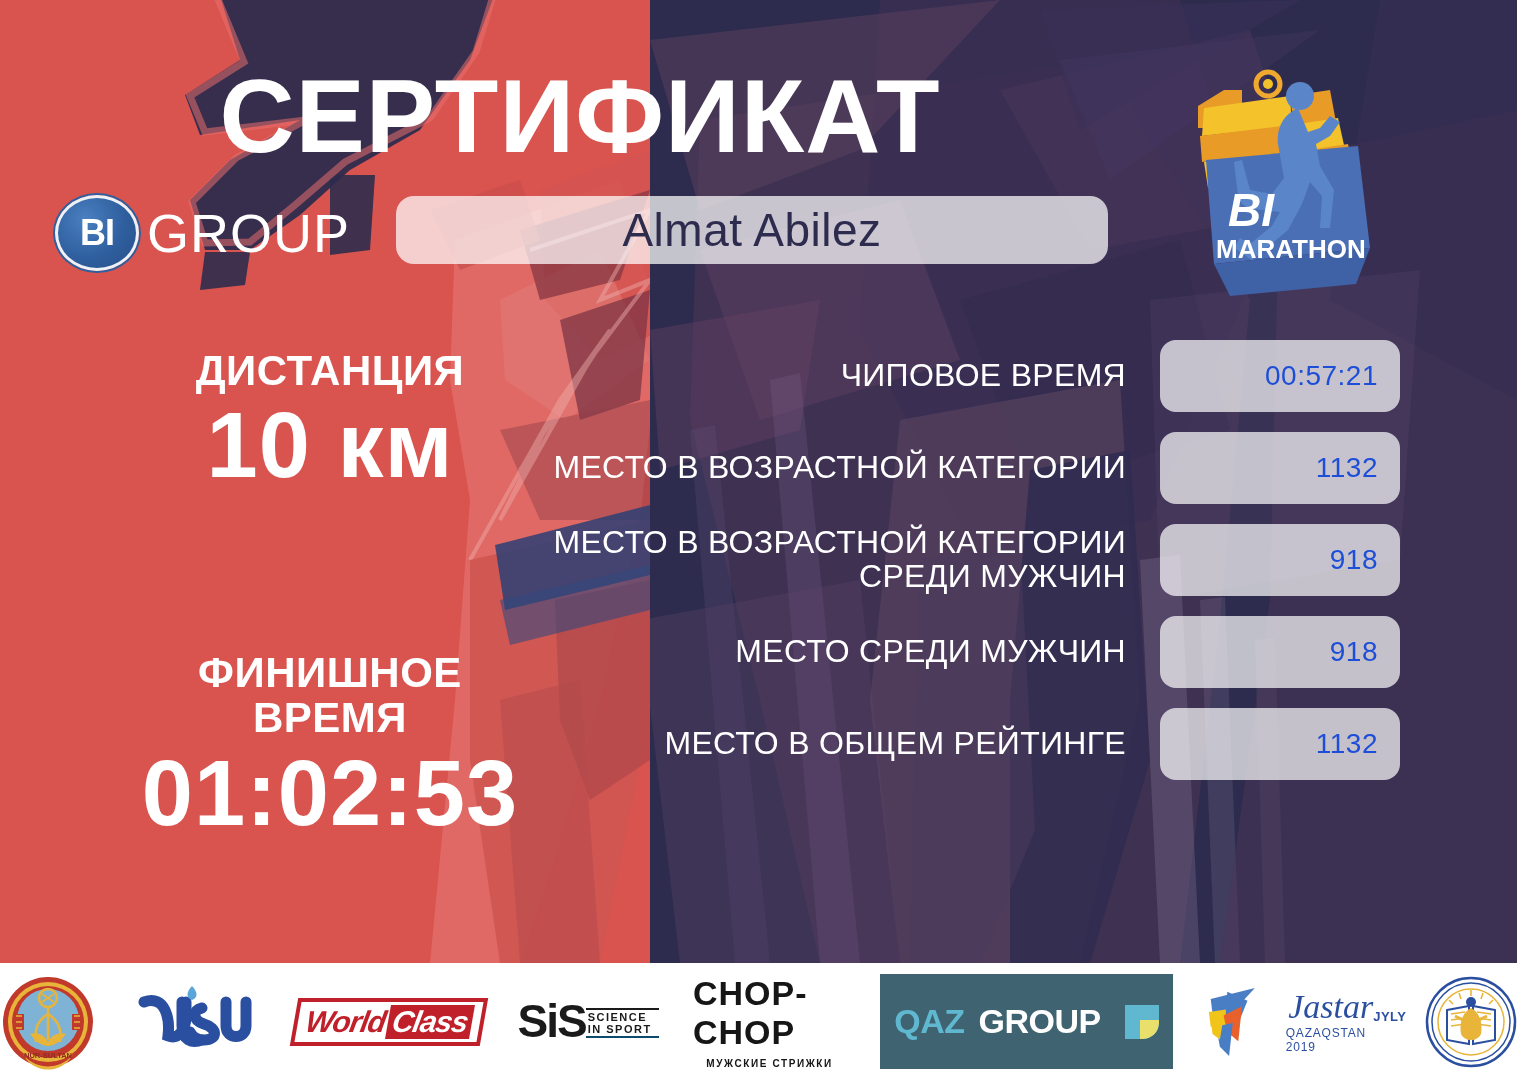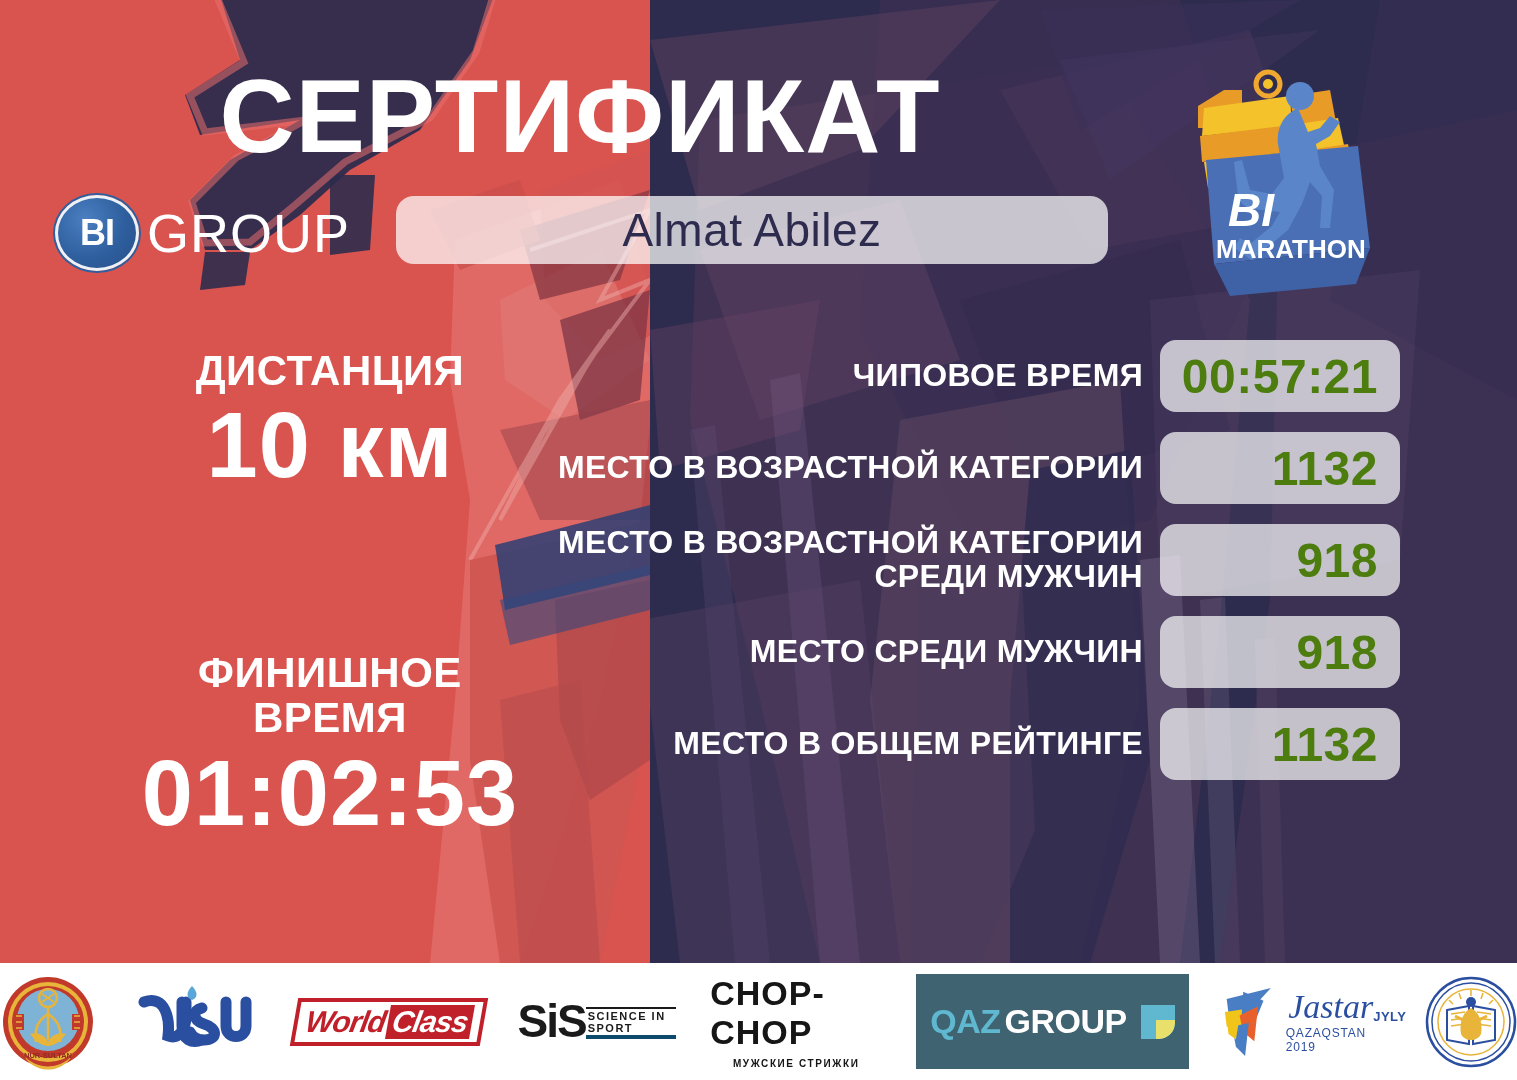--- a/index.html
+++ b/index.html
@@ -43,59 +43,59 @@
   .bimar{position:absolute;left:1180px;top:62px;width:210px;height:240px;}
   .l-label{font-size:42px;font-weight:bold;line-height:1.08;letter-spacing:.5px;}
   .l-value{font-size:92px;font-weight:bold;line-height:1.05;margin-top:4px;letter-spacing:1px;}
   .block-distance{position:absolute;left:40px;top:348px;width:580px;text-align:center;color:#fff;}
   .block-finish{position:absolute;left:40px;top:650px;width:580px;text-align:center;color:#fff;}
 
   
   .rows{position:absolute;left:520px;top:340px;width:880px;}
   .row{display:flex;align-items:center;justify-content:flex-end;margin-bottom:20px;height:72px;}
   .r-label{
-    color:#ffffff;font-size:32px;font-weight:bold;line-height:1.06;
-    text-align:right;letter-spacing:.3px;padding-right:17px;flex:1;
+    color:#ffffff;font-size:32px;font-weight:normal;line-height:1.06;
+    text-align:right;letter-spacing:.3px;padding-right:34px;flex:1;
   }
   .r-pill{
     width:240px;height:72px;background:rgba(255,255,255,.70);border-radius:16px;
     display:flex;align-items:center;justify-content:flex-end;
     padding-right:22px;box-sizing:border-box;flex:none;
   }
-  .r-value{color:#4d7c0f;font-size:48px;font-weight:700;letter-spacing:.5px;}
+  .r-value{color:#1d4ed8;font-size:28px;font-weight:400;letter-spacing:.5px;}
 
   
   .footer{
     position:absolute;left:0;top:963px;width:1517px;height:117px;background:#ffffff;
     display:flex;align-items:center;justify-content:center;gap:34px;
   }
   .sp{display:flex;align-items:center;justify-content:center;height:96px;}
 
   .wc{
     border:4px solid #c0202a;background:#ffffff;padding:3px 8px;transform:skewX(-10deg);
     display:flex;align-items:center;
   }
   .wc span{color:#c0202a;font-size:30px;font-weight:bold;font-style:italic;letter-spacing:-1px;}
   .wc .w2{background:#c0202a;color:#fff;padding:0 4px;margin-left:3px;}
 
   .sis-wrap{display:flex;align-items:center;}
   .sis-main{color:#1a1a1a;font-size:46px;font-weight:bold;letter-spacing:-2px;line-height:.95;}
-  .sis-sub{color:#1a1a1a;font-size:11px;font-weight:bold;letter-spacing:1.5px;border-top:2px solid #1a1a1a;border-bottom:4px solid #0c4a6e;padding:1px 2px;margin-top:3px;}
+  .sis-sub{color:#1a1a1a;font-size:11px;font-weight:bold;letter-spacing:1.5px;border-top:2px solid #1a1a1a;border-bottom:2px solid #0c4a6e;padding:1px 2px;margin-top:3px;}
 
   .chop-wrap{display:flex;flex-direction:column;align-items:center;}
   .chop-main{color:#161616;font-size:34px;font-weight:bold;letter-spacing:1px;font-family:"Liberation Sans",sans-serif;}
   .chop-sub{color:#161616;font-size:10px;font-weight:bold;letter-spacing:1.6px;margin-top:6px;}
 
-  .qaz{background:#3f6370;display:flex;align-items:center;padding:28px 14px;gap:4px;}
+  .qaz{background:#3f6370;display:flex;align-items:center;padding:28px 14px;gap:14px;}
   .qaz .q1{color:#5fb8cf;font-size:34px;font-weight:bold;letter-spacing:-.5px;}
   .qaz .q2{color:#ffffff;font-size:34px;font-weight:bold;letter-spacing:-.5px;}
   .qaz .qmark{width:34px;height:34px;margin-left:10px;background:#5fb8cf;border-bottom-right-radius:16px;position:relative;overflow:hidden;}
   .qaz .qmark:after{content:"";position:absolute;right:0;bottom:0;width:19px;height:19px;background:#e8e06a;border-bottom-right-radius:16px;}
 
-  .jastar{display:flex;align-items:center;gap:6px;}
+  .jastar{display:flex;align-items:center;gap:22px;}
   .jastar-txt{display:flex;flex-direction:column;align-items:center;}
   .jastar-name{color:#2b4fa0;font-size:34px;font-style:italic;font-family:"Liberation Serif",serif;line-height:1;}
   .jastar-jyly{color:#2b4fa0;font-size:13px;font-weight:bold;letter-spacing:.5px;align-self:flex-end;margin-top:-26px;margin-right:-18px;}
   .jastar-sub{color:#2b4fa0;font-size:12px;font-weight:normal;letter-spacing:.8px;margin-top:2px;}
 </style>
 </head>
 <body>
 
 <div id="cert">
 

